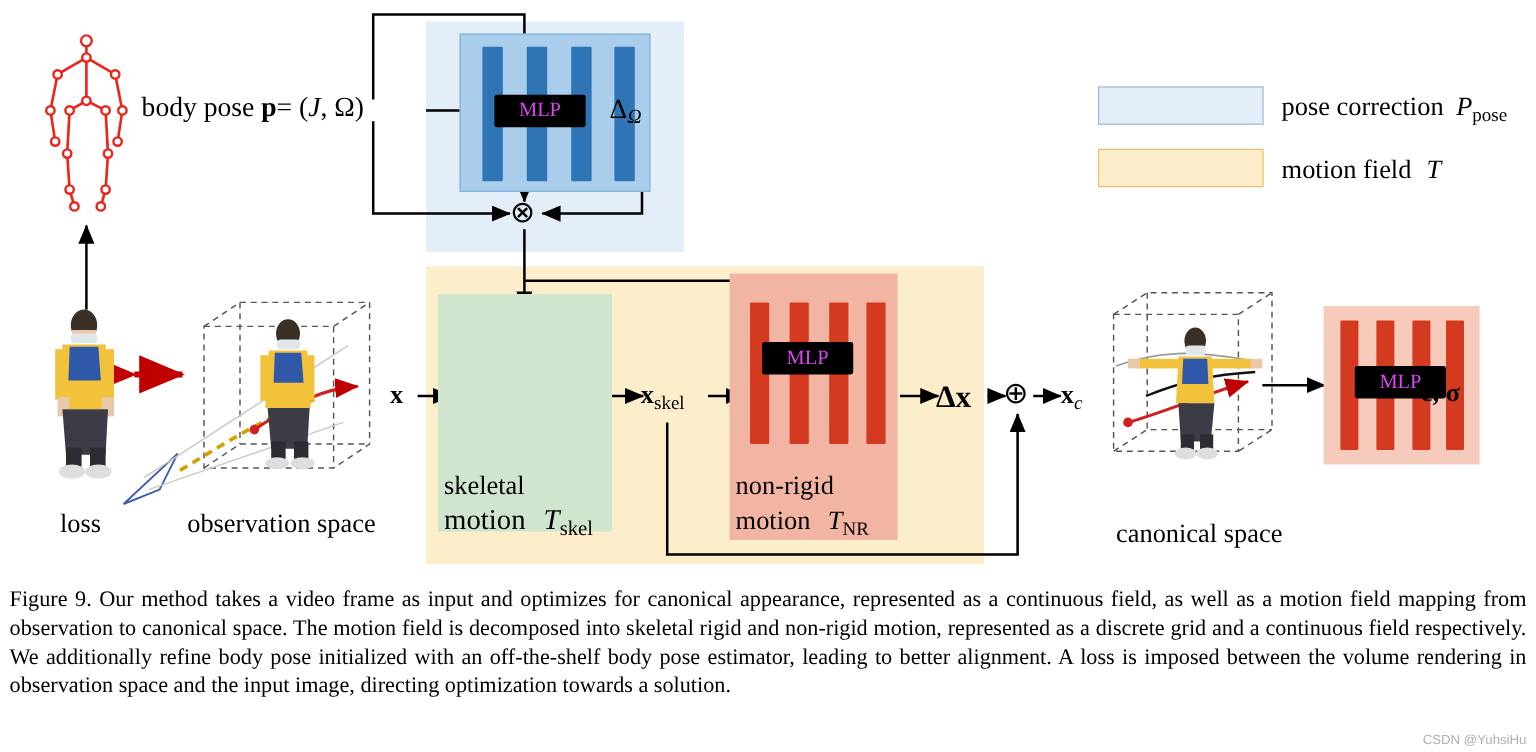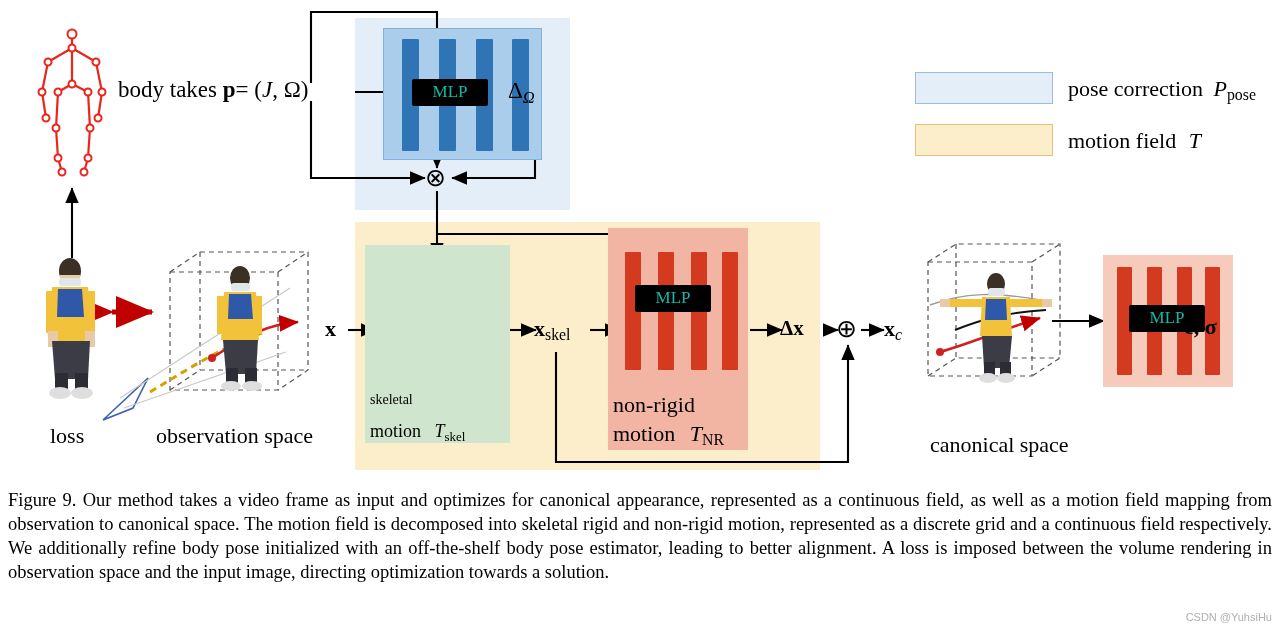--- a/index.html
+++ b/index.html
@@ -59,21 +59,21 @@
   .stripe {
     position: absolute;
     border-radius: 1px;
   }
   .stripe-blue { background: #2f74b5; }
   .stripe-red  { background: #d33a20; }
   
   .mlp {
     position: absolute;
     background: #000000;
-    color: #14b8a6;
+    color: #d946ef;
     font-family: "Liberation Serif", serif;
     font-size: 17px;
     text-align: center;
     border-radius: 2px;
     padding: 3px 0 4px 0;
   }
   
   .lbl {
     position: absolute;
     font-family: "Liberation Serif", serif;
@@ -336,47 +336,47 @@
     <rect x="2" y="35" width="10" height="8" fill="#e8c9a8"></rect>
     <rect x="104" y="35" width="10" height="8" fill="#e8c9a8"></rect>
     <path d="M44,72 L74,72 L71,104 L46,104 z" fill="#3c3c46"></path>
     <rect x="46" y="98" width="11" height="14" fill="#2c2c34"></rect>
     <rect x="62" y="98" width="11" height="14" fill="#2c2c34"></rect>
     <ellipse cx="50" cy="114" rx="9" ry="5" fill="#dedede"></ellipse>
     <ellipse cx="68" cy="114" rx="9" ry="5" fill="#dedede"></ellipse>
   </svg>
 
   <div class="lbl" style="left:118px; top:77px; font-size:23px;">
-    <span>body takes</span>
+    <span>body pose</span>
     <span class="bf" style="font-family:'Liberation Serif',serif;">p</span><span>= (</span><span class="it">J</span><span>, </span><span>Ω</span><span>)</span>
   </div>
 
   <div class="lbl" style="left:508px; top:78px; font-size:23px;">
     <span>Δ</span><span class="sub it">Ω</span>
   </div>
 
   <div class="lbl" style="left:425px; top:165px; font-size:25px; line-height:1;">⊗</div>
   <div class="lbl" style="left:836px; top:316px; font-size:25px; line-height:1;">⊕</div>
 
   <div class="lbl bf" style="left:325px; top:316px; font-size:22px;">x</div>
 
   <div class="lbl" style="left:534px; top:316px; font-size:22px;">
     <span class="bf">x</span><span class="sub">skel</span>
   </div>
 
-  <div class="lbl bf" style="left:780px; top:316px; font-size:21px;">Δx</div>
+  <div class="lbl bf" style="left:780px; top:316px; font-size:26px;">Δx</div>
 
   <div class="lbl" style="left:884px; top:316px; font-size:22px;">
     <span class="bf">x</span><span class="sub it">c</span>
   </div>
 
   <div class="lbl bf" style="left:1184px; top:314px; font-size:22px;">c, σ</div>
 
-  <div class="lbl" style="left:370px; top:392px; font-size:14px;">skeletal</div>
-  <div class="lbl" style="left:370px; top:421px; font-size:18px;">
+  <div class="lbl" style="left:370px; top:392px; font-size:22px;">skeletal</div>
+  <div class="lbl" style="left:370px; top:421px; font-size:24px;">
     <span>motion</span>
     <span class="it" style="margin-left:9px;">T</span><span class="sub">skel</span>
   </div>
 
   <div class="lbl" style="left:613px; top:392px; font-size:22px;text-align:center;">non-rigid</div>
   <div class="lbl" style="left:613px; top:421px; font-size:22px;">
     <span>motion</span>
     <span class="it" style="margin-left:9px;">T</span><span class="sub">NR</span>
   </div>
 

